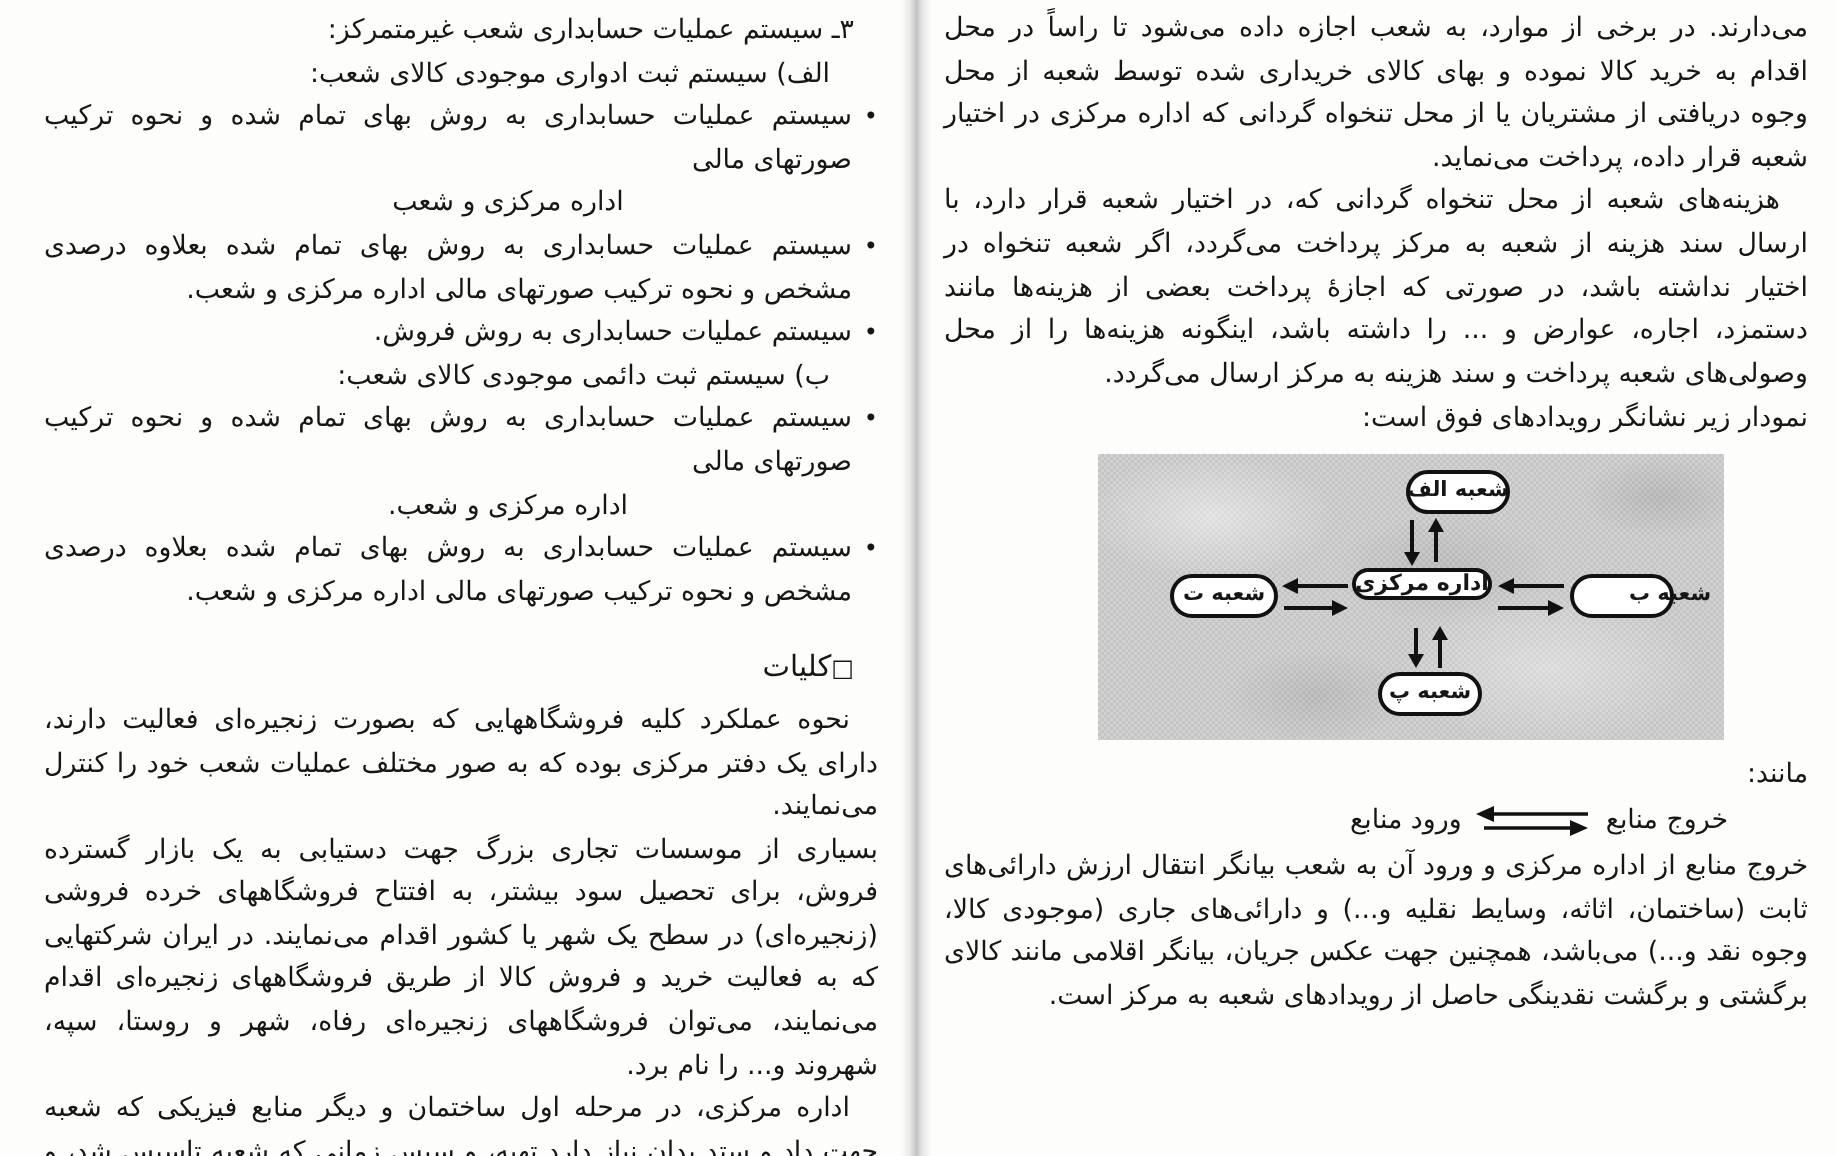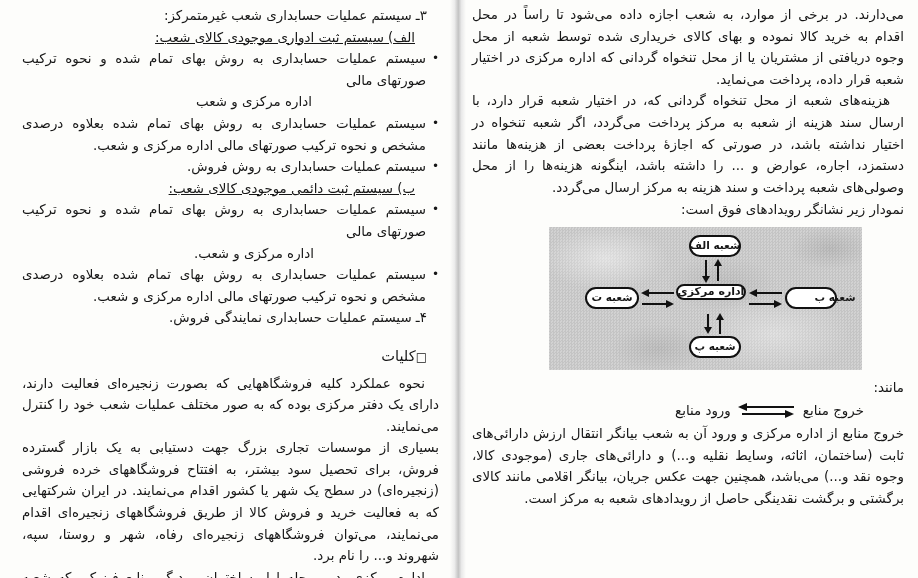--- a/index.html
+++ b/index.html
@@ -20,21 +20,21 @@
   }
   .page-left  { left:0;    width:452px; padding:5px 13px 0 22px; }
   .page-right { left:464px; width:454px; padding:4px 14px 0 8px; }
   .gutter {
     position:absolute; top:0; left:450px; width:16px; height:578px;
     background:linear-gradient(90deg, rgba(255,255,255,0) 0%, #ececec 28%, #c3c3c3 52%, #e9e9e9 72%, rgba(255,255,255,0) 100%);
   }
   p.body-par { text-align:justify; }
   .indent { text-indent:14px; }
   .num-item { padding-right:12px; }
-  .letter-item { padding-right:24px;text-decoration:underline; }
+  .letter-item { padding-right:24px; }
   .bullet-item { position:relative; padding-right:13px; }
   .bullet-item .bullet { position:absolute; right:0; top:0; font-size:12px; }
   .sub-center { text-align:center; padding-left:60px; }
   .heading { font-weight:normal; font-size:14.6px; }
   .heading .marker { font-size:12px; letter-spacing:2px; }
   .h-kolliyat { margin:16px 12px 4px 0; }
   .caption-line { margin-top:1px; }
   
   .diagram-wrap { margin:6px 42px 7px 0; width:313px; }
   .diagram-panel {
@@ -50,21 +50,21 @@
     background-size:auto,auto,auto,auto,auto,3px 3px;
   }
   .node {
     position:absolute; background:#fff; border:2px solid #111;
     display:flex; align-items:center; justify-content:center;
     font-size:10.5px; font-weight:bold; white-space:nowrap;
     direction:rtl;
   }
   .node-oval { border-radius:12px; }
   .node-box  { border-radius:9px; }
-  .node-top    { left:140px; top:8px;   width:52px; height:22px; }
+  .node-top    { left:154px; top:8px;   width:52px; height:22px; }
   .node-bottom { left:140px; top:109px; width:52px; height:22px; }
   .node-left   { left:36px;  top:60px;  width:54px; height:22px; }
   .node-right  { left:236px; top:60px;  width:48px; height:22px;padding-left:48px; }
   .node-center { left:127px; top:57px;  width:70px; height:16px; font-size:11px; }
   .arrows-svg { position:absolute; left:0; top:0; }
   
   .legend-title { margin-top:2px; }
   .legend-line { display:flex; align-items:center; gap:7px; padding-right:40px; margin:1px 0 2px; text-align:right; }
   .legend-line svg { flex:0 0 auto; }
 </style>
@@ -97,21 +97,20 @@
     <span class="bullet">•</span>
     <div>سیستم عملیات حسابداری به روش بهای تمام شده و نحوه ترکیب صورتهای مالی</div>
     <div class="sub-center">اداره مرکزی و شعب.</div>
   </div>
 
   <div class="bullet-item">
     <span class="bullet">•</span>
     <div>سیستم عملیات حسابداری به روش بهای تمام شده بعلاوه درصدی مشخص و نحوه ترکیب صورتهای مالی اداره مرکزی و شعب.</div>
   </div>
 
-  <div class="num-item">۴ـ سیستم عملیات حسابداری نمایندگی فروش.</div>
 
   <div class="heading h-kolliyat">
     <span class="marker">□</span><span>کلیات</span>
   </div>
 
   <p class="body-par indent">نحوه عملکرد کلیه فروشگاههایی که بصورت زنجیره‌ای فعالیت دارند، دارای یک دفتر مرکزی بوده که به صور مختلف عملیات شعب خود را کنترل می‌نمایند.</p>
   <p class="body-par">بسیاری از موسسات تجاری بزرگ جهت دستیابی به یک بازار گسترده فروش، برای تحصیل سود بیشتر، به افتتاح فروشگاههای خرده فروشی (زنجیره‌ای) در سطح یک شهر یا کشور اقدام می‌نمایند. در ایران شرکتهایی که به فعالیت خرید و فروش کالا از طریق فروشگاههای زنجیره‌ای اقدام می‌نمایند، می‌توان فروشگاههای زنجیره‌ای رفاه، شهر و روستا، سپه، شهروند و... را نام برد.</p>
   <p class="body-par indent">اداره مرکزی، در مرحله اول ساختمان و دیگر منابع فیزیکی که شعبه جهت داد و ستد بدان نیاز دارد تهیه، و سپس زمانی که شعبه تاسیس شد، و بطور عادی فعالیت خود را آغاز نمود، روشهای مختلفی جهت تامین کالاهای مورد نیاز، اعمال می‌نماید.</p>
 
 </div>

